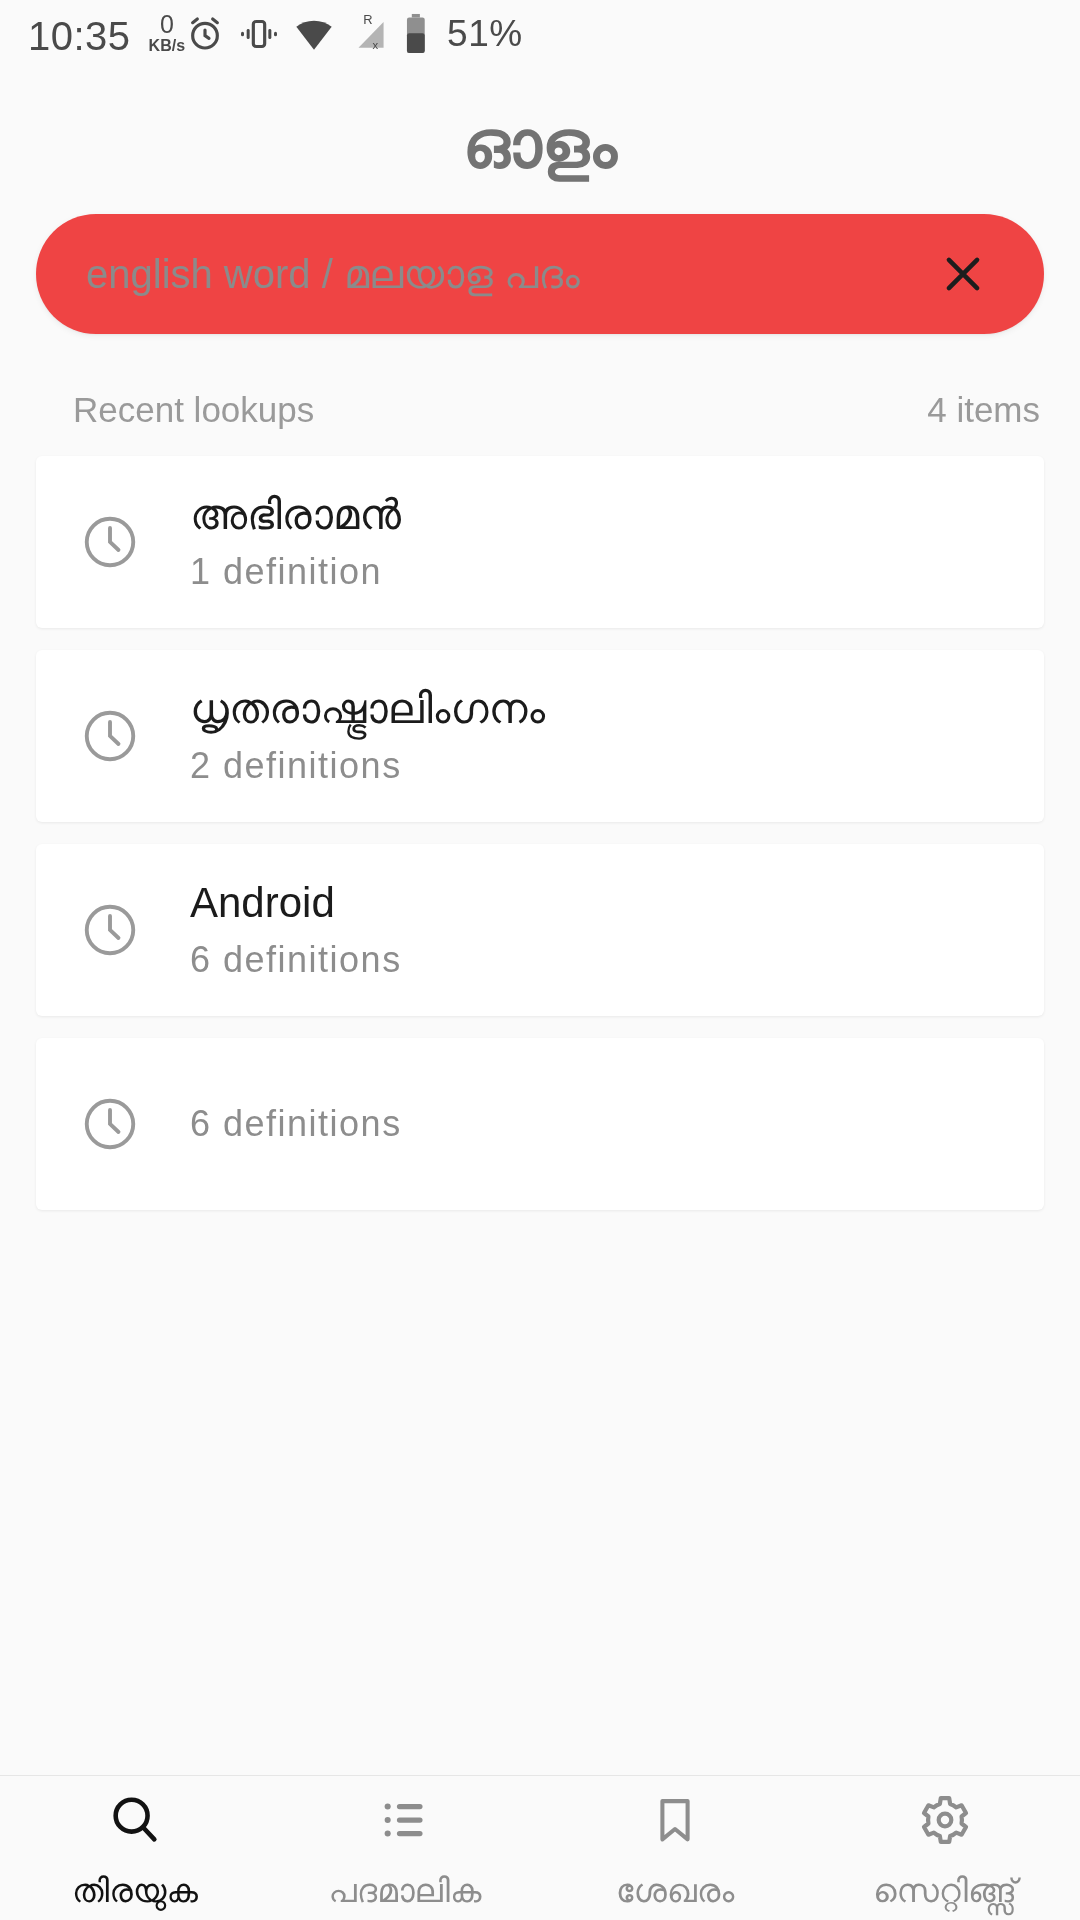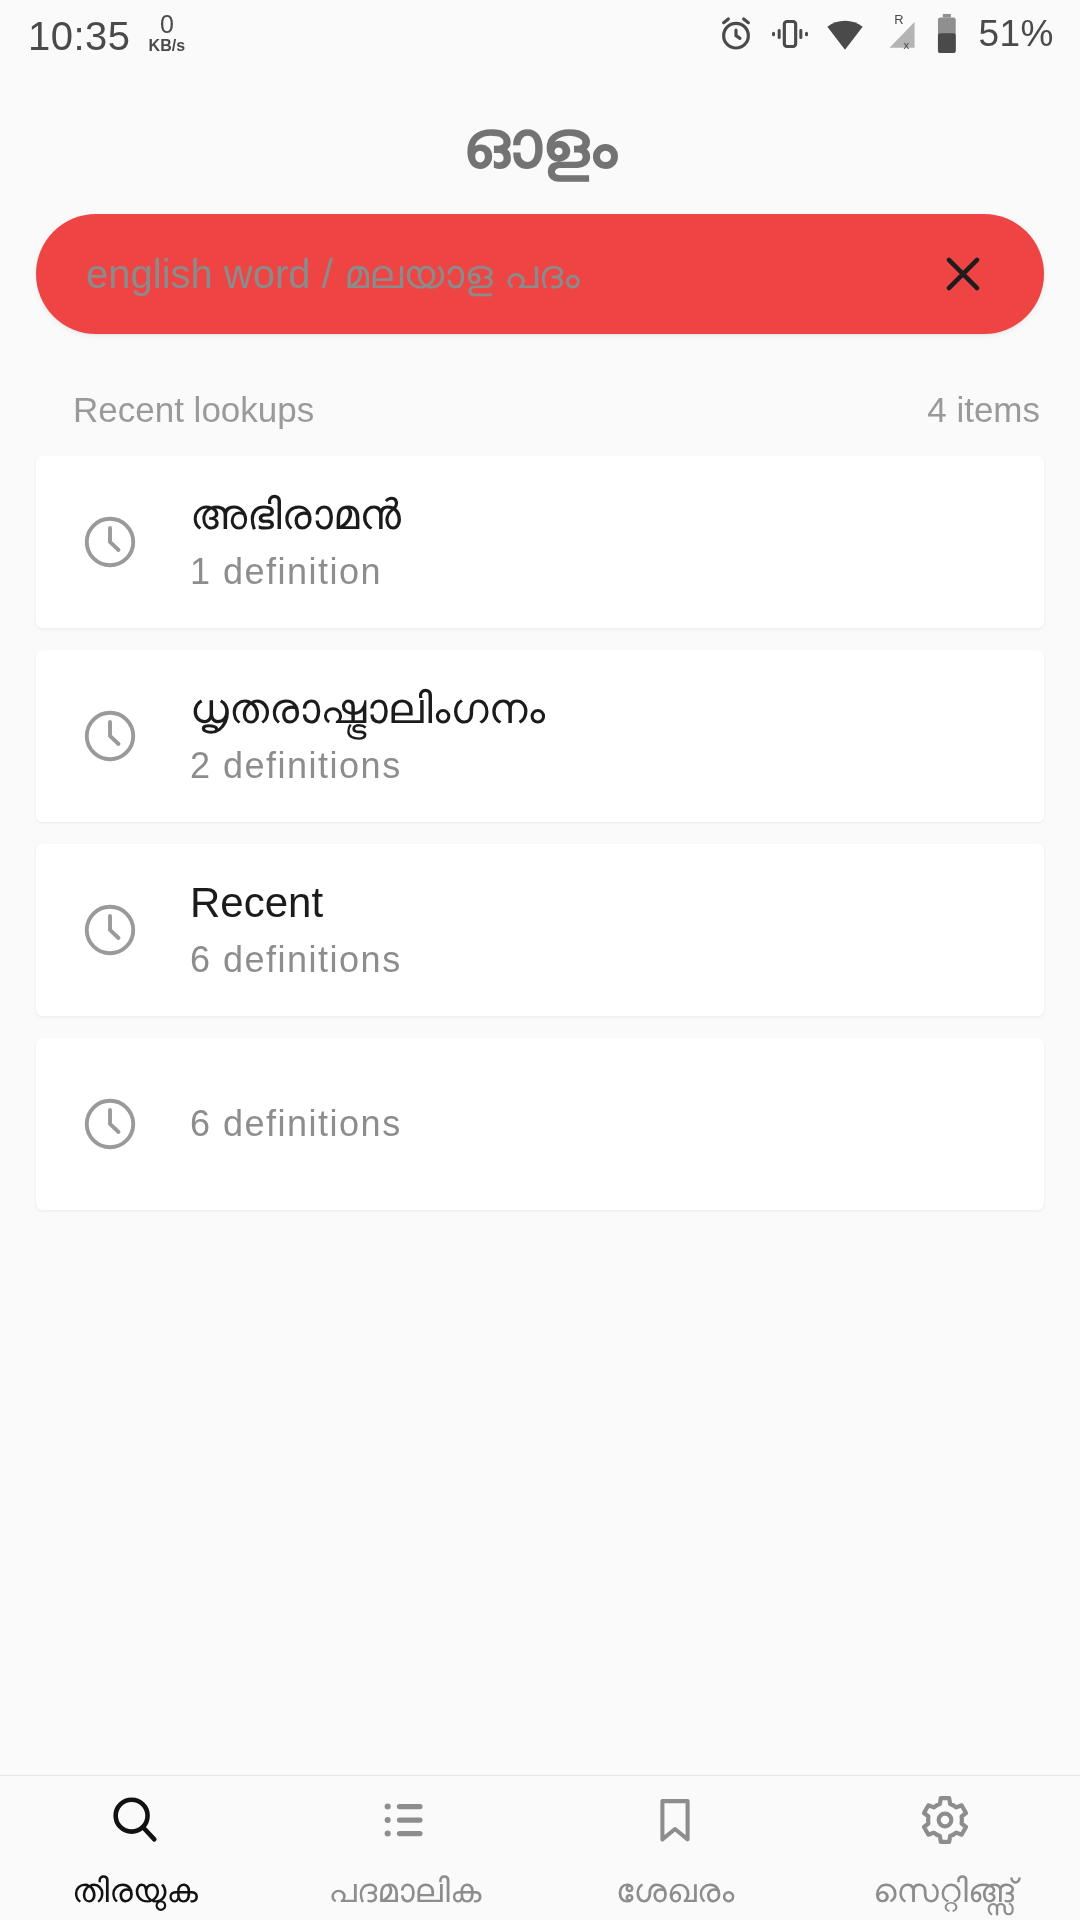--- a/index.html
+++ b/index.html
@@ -10,21 +10,21 @@
     color:#222;
     overflow:hidden;
     position:relative;
   }
 
   
   .statusbar{
     height:68px;
     display:flex;
     align-items:center;
-    justify-content:space-between;
+    justify-content:flex-start;
     padding:0 26px 0 28px;
   }
   .sb-left{display:flex;align-items:flex-end;gap:18px;}
   .sb-time{font-size:40px;font-weight:400;color:#4a4a4a;letter-spacing:0.5px;line-height:1;}
   .sb-speed{display:flex;flex-direction:column;align-items:center;line-height:1;margin-bottom:2px;}
   .sb-speed-num{font-size:25px;color:#4a4a4a;line-height:1;}
   .sb-speed-unit{font-size:16px;color:#4a4a4a;line-height:1;margin-top:1px;font-weight:bold;}
   .sb-right{display:flex;align-items:center;gap:14px;}
   .sb-right svg{display:block;}
   .sb-battpct{font-size:37px;color:#4a4a4a;margin-left:4px;letter-spacing:0.5px;}
@@ -214,21 +214,21 @@
   </div>
 
   <div class="card">
     <span class="card-icon">
       <svg width="60" height="60" viewBox="0 0 24 24" fill="none" stroke="#9a9a9a" stroke-width="1.55">
         <circle cx="12" cy="12" r="9.3"></circle>
         <path d="M12 6.4V12l3.4 3.2" stroke-linecap="round"></path>
       </svg>
     </span>
     <span class="card-text">
-      <span class="card-word">Recent</span>
+      <span class="card-word">Android</span>
       <span class="card-sub">6 definitions</span>
     </span>
   </div>
 
   <div class="card">
     <span class="card-icon">
       <svg width="60" height="60" viewBox="0 0 24 24" fill="none" stroke="#9a9a9a" stroke-width="1.55">
         <circle cx="12" cy="12" r="9.3"></circle>
         <path d="M12 6.4V12l3.4 3.2" stroke-linecap="round"></path>
       </svg>

